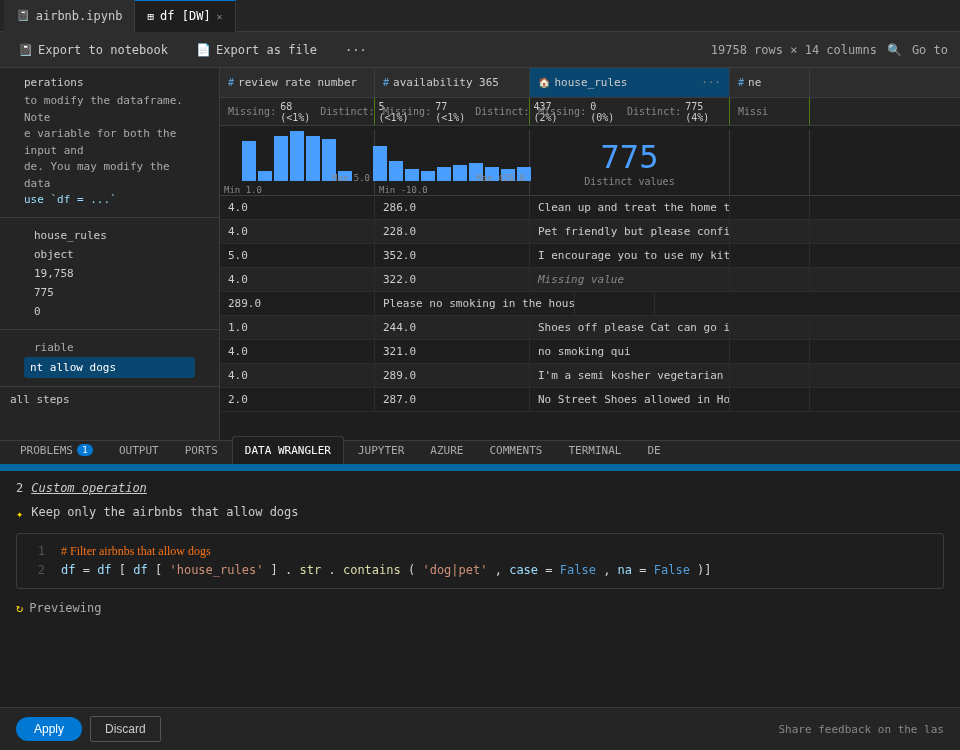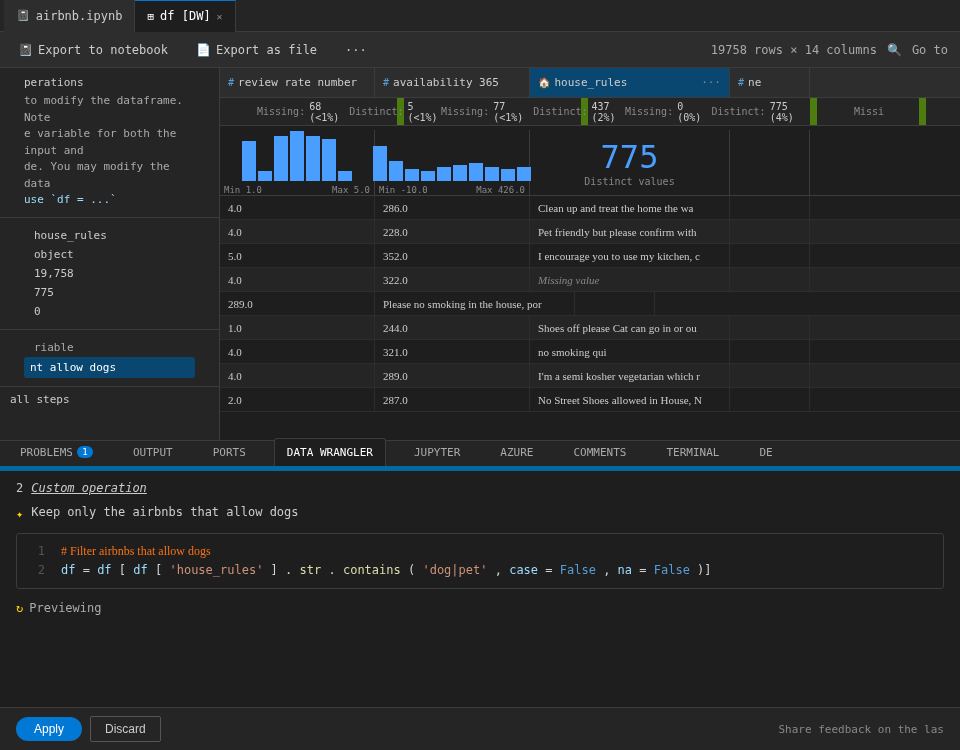--- a/index.html
+++ b/index.html
@@ -172,26 +172,25 @@
       display: flex;
       background: #252526;
       border-bottom: 1px solid #3c3c3c;
       height: 28px;
       align-items: center;
     }
     .stat-cell {
       padding: 0 8px;
       font-size: 10px;
       color: #aaa;
-      border-right: 7px solid #4d7c0f;
+      border-right: 1px solid #4d7c0f;
       height: 100%;
       display: flex;
       align-items: center;
       gap: 4px;
-      margin-left: 29px;
     }
     .stat-label { color: #888; }
     .stat-value { color: #ccc; }
 
     
     .histogram-row {
       display: flex;
       background: #1e1e1e;
       border-bottom: 1px solid #3c3c3c;
       height: 70px;
@@ -221,21 +220,21 @@
     }
     .histogram-label {
       position: absolute;
       bottom: 0;
       left: 4px;
       font-size: 9px;
       color: #888;
     }
     .histogram-label-right {
       position: absolute;
-      bottom: 0;
+      bottom: 12px;
       right: 4px;
       font-size: 9px;
       color: #888;
     }
     .big-number-cell {
       display: flex;
       flex-direction: column;
       align-items: center;
       justify-content: center;
       height: 100%;
@@ -268,21 +267,20 @@
     .grid-cell {
       padding: 0 8px;
       font-size: 11px;
       color: #ccc;
       border-right: 1px solid #2d2d2d;
       height: 100%;
       display: flex;
       align-items: center;
       overflow: hidden;
       white-space: nowrap;
-      font-family: Liberation Serif, serif;
     }
     .grid-cell.missing {
       color: #888;
       font-style: italic;
     }
 
     
     .bottom-panel {
       position: absolute;
       bottom: 0;
@@ -292,23 +290,23 @@
       background: #1e1e1e;
       border-top: 1px solid #3c3c3c;
       display: flex;
       flex-direction: column;
     }
     .panel-tabs {
       display: flex;
       background: #252526;
       height: 30px;
       align-items: flex-end;
-      border-bottom: 5px solid #0369a1;
+      border-bottom: 7px solid #0369a1;
       padding-left: 8px;
-      gap: 16px;
+      gap: 2px;
     }
     .panel-tab {
       padding: 4px 12px;
       font-size: 11px;
       color: #aaa;
       cursor: pointer;
       height: 28px;
       display: flex;
       align-items: center;
       gap: 4px;

